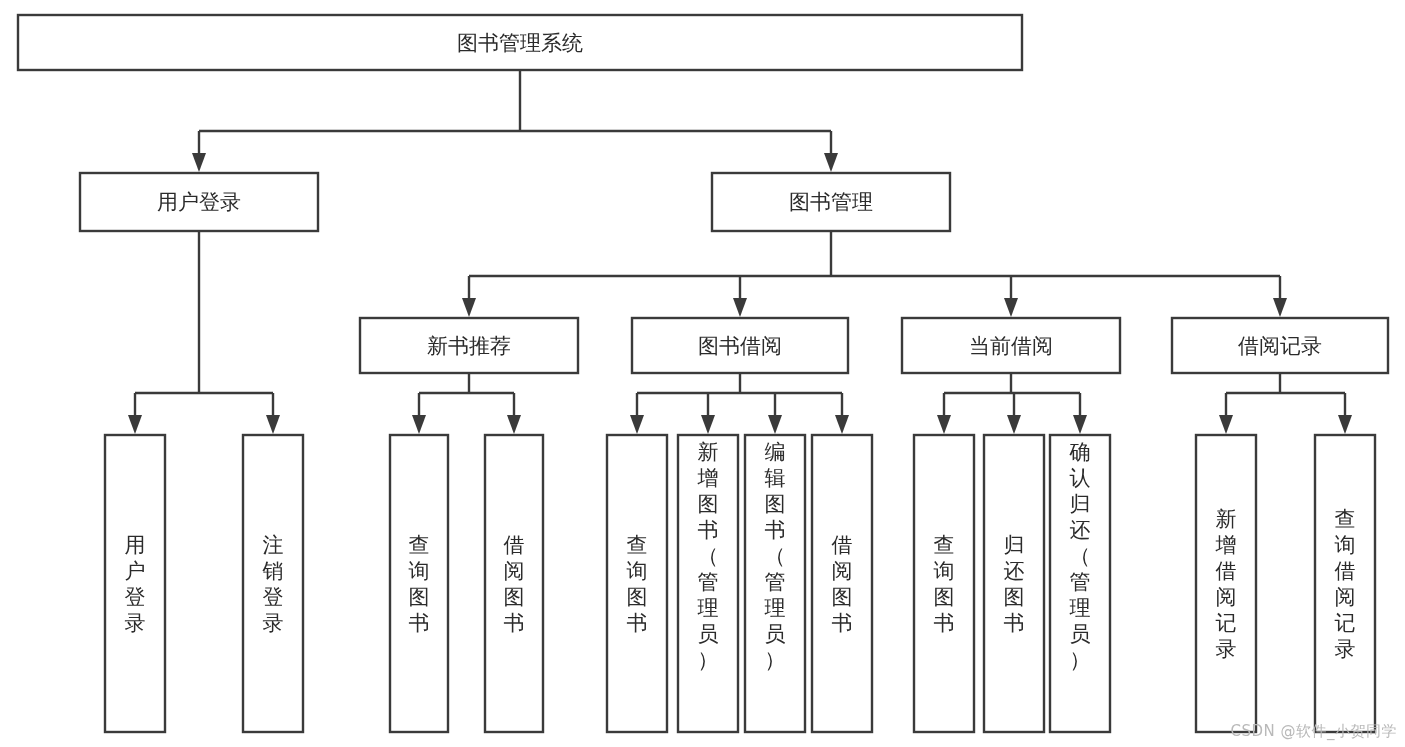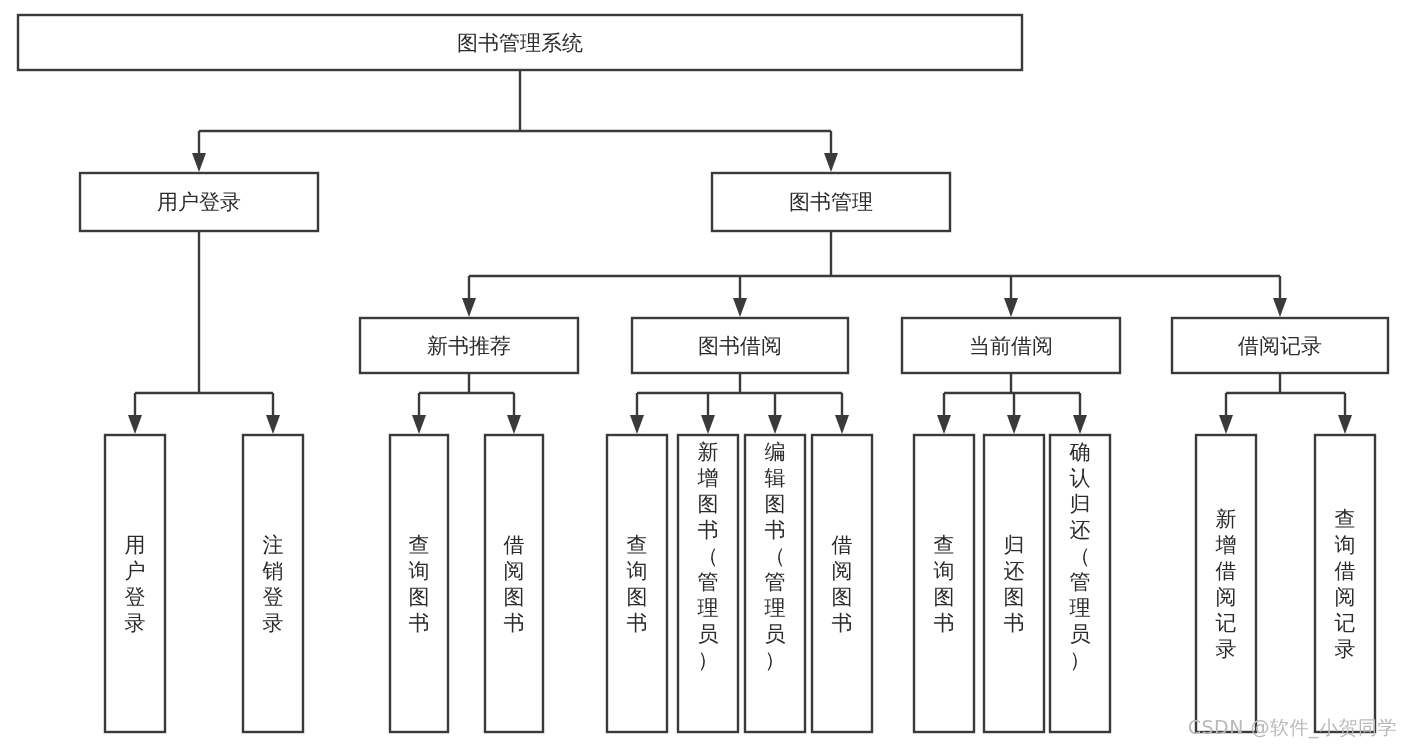--- a/index.html
+++ b/index.html
@@ -47,21 +47,21 @@
     fill: #2b2b2b;
     font-family: "DejaVu Sans", "Liberation Sans", sans-serif;
     font-size: 21px;
     text-anchor: middle;
   }
   .watermark {
     position: absolute;
     right: 8px;
     bottom: 6px;
     font-family: "DejaVu Sans", "Liberation Sans", sans-serif;
-    font-size: 19px;
+    font-size: 15px;
     color: #b9b9b9;
     letter-spacing: 0.5px;
     white-space: nowrap;
     pointer-events: none;
   }
 </style>
 </head>
 <body>
 
 <svg id="canvas" viewBox="0 0 1405 747">

